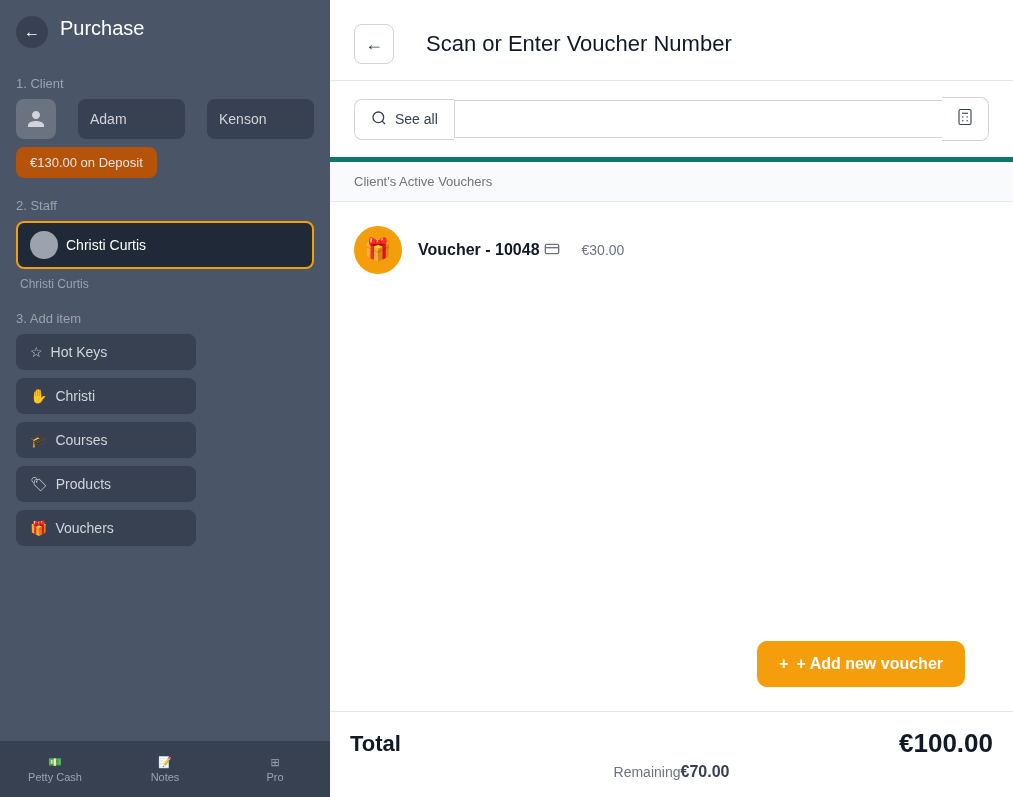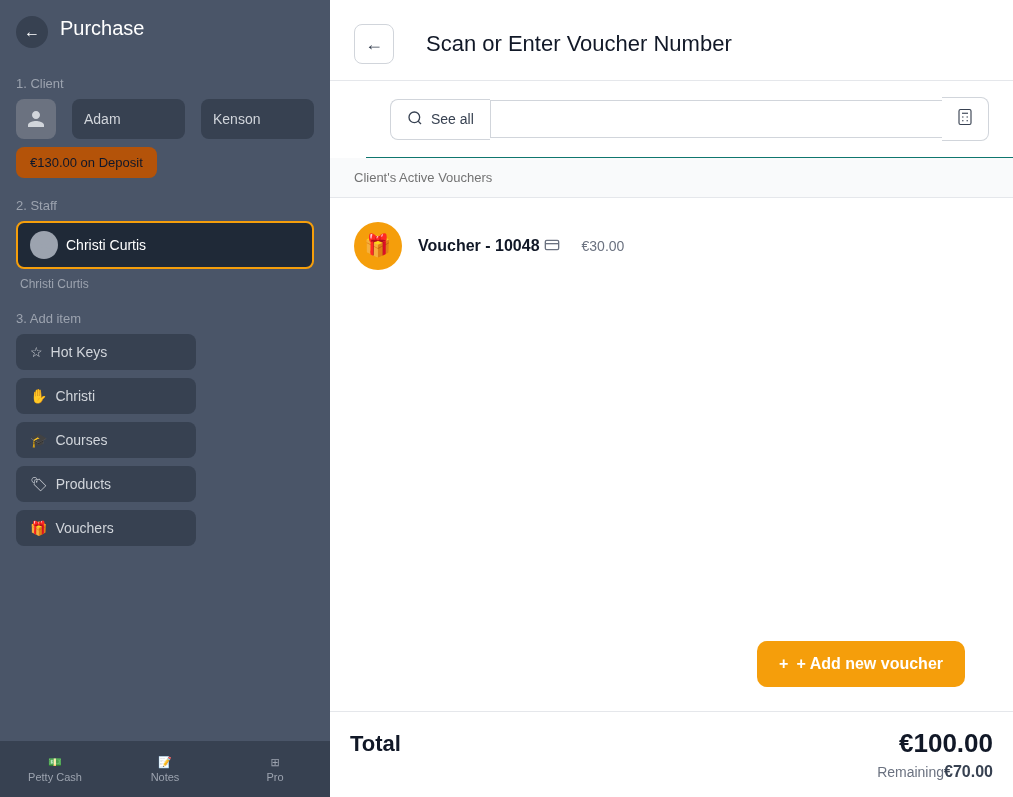--- a/index.html
+++ b/index.html
@@ -33,21 +33,21 @@
     }
 
     .bg-section-label {
       color: #9ca3af;
       font-size: 13px;
       margin-bottom: 8px;
     }
 
     .bg-client-row {
       display: flex;
-      gap: 16px;
+      gap: 22px;
       margin-bottom: 8px;
     }
 
     .bg-avatar {
       width: 40px; height: 40px;
       background: #6b7280;
       border-radius: 8px;
       display: flex; align-items: center; justify-content: center;
       color: #d1d5db;
     }
@@ -57,21 +57,21 @@
       border-radius: 8px;
       padding: 8px 12px;
       color: #d1d5db;
       font-size: 14px;
       flex: 1;
       display: flex; align-items: center;
     }
 
     .bg-deposit-btn {
       background: #b45309;
-      color: #0f172a;
+      color: #e5e5e5;
       border-radius: 8px;
       padding: 8px 14px;
       font-size: 13px;
       margin-bottom: 20px;
       display: inline-block;
     }
 
     .bg-staff-section { margin-bottom: 20px; }
 
     .bg-staff-btn {
@@ -161,23 +161,22 @@
       font-size: 22px;
       font-weight: 400;
       color: #111827;
       margin-left: 16px;
     }
 
     .modal-search-row {
       display: flex;
       gap: 0;
       padding: 16px 24px;
-      border-bottom: 1px solid #0f766e;
-      align-items: center;
-      margin-left: 36px;
+      border-bottom: 5px solid #0f766e;
+      align-items: center;
     }
 
     .see-all-btn {
       display: flex;
       align-items: center;
       gap: 8px;
       background: white;
       border: 1.5px solid #d1d5db;
       border-right: none;
       border-radius: 8px 0 0 8px;
@@ -296,21 +295,21 @@
     }
 
     .footer-total-value {
       font-size: 26px;
       font-weight: 700;
       color: #111827;
     }
 
     .footer-remaining-row {
       display: flex;
-      justify-content: flex-end;
+      justify-content: center;
       align-items: center;
     }
 
     .footer-remaining-label {
       font-size: 14px;
       color: #6b7280;
     }
 
     .footer-remaining-value {
       font-size: 16px;

